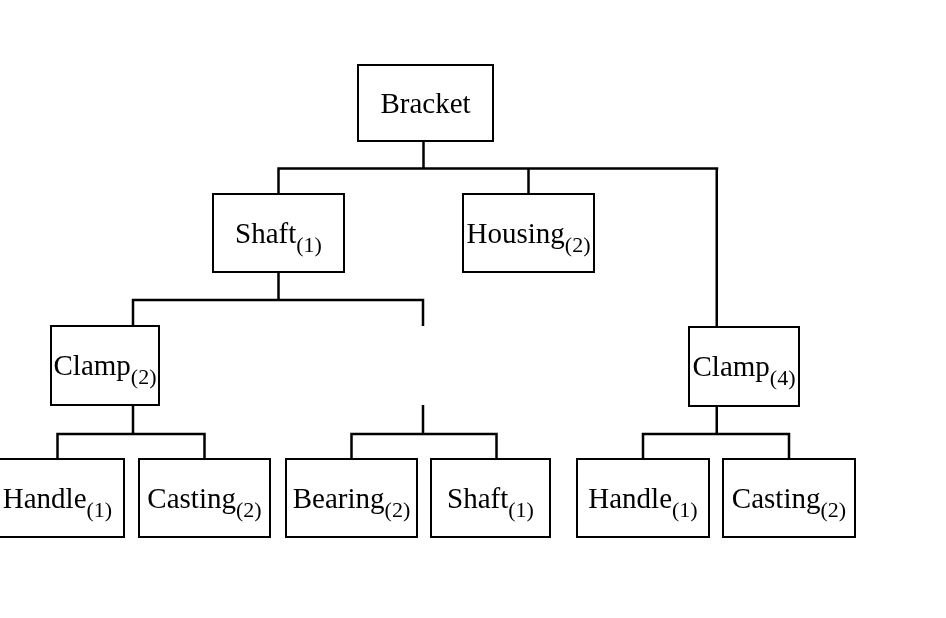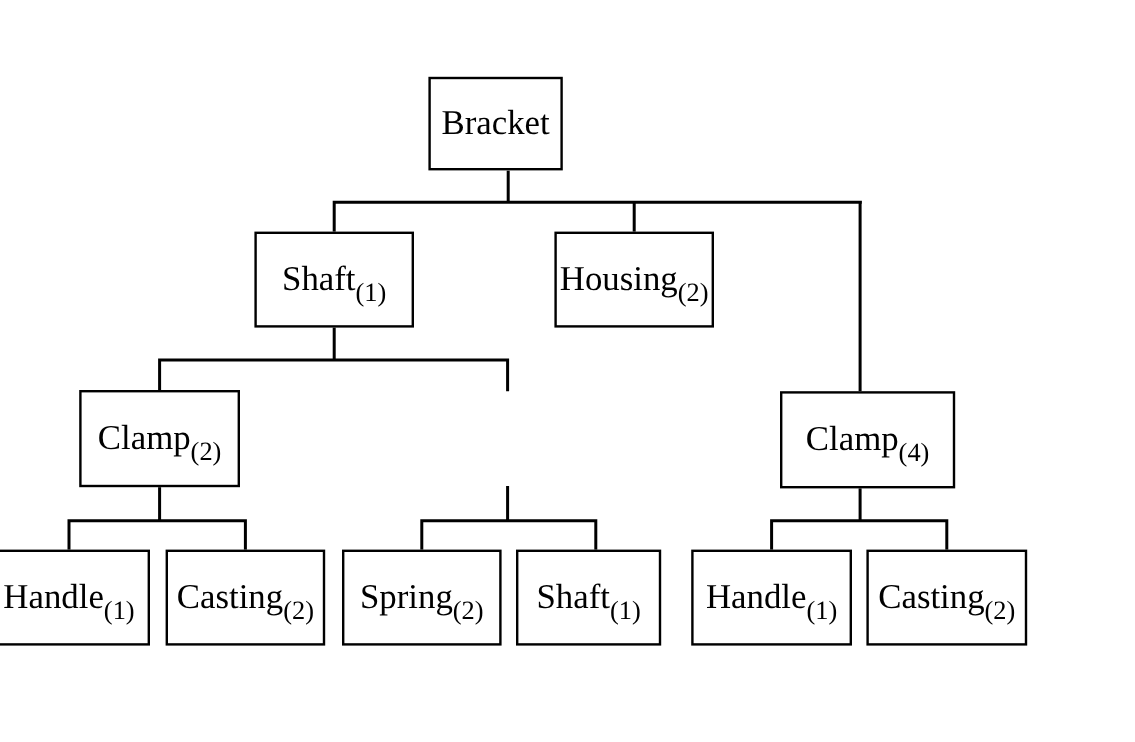--- a/index.html
+++ b/index.html
@@ -56,51 +56,51 @@
 <div class="diagram">
 
   <svg class="connectors" viewBox="0 0 946 618" xmlns="http://www.w3.org/2000/svg">
     <path d="M423.5 142 V168.5 M277.25 168.5 H718.25 M278.5 168.5 V194 M528.5 168.5 V194 M716.75 168.5 V327"></path>
     <path d="M278.5 272 V300 M131.75 300 H424.25 M133 300 V326 M423 300 V326"></path>
     <path d="M133 405 V434 M56.25 434 H205.75 M57.5 434 V459 M204.5 434 V459"></path>
     <path d="M423 405 V434 M350.25 434 H497.75 M351.5 434 V459 M496.5 434 V459"></path>
     <path d="M716.75 406 V434 M641.75 434 H790.25 M643 434 V459 M789 434 V459"></path>
   </svg>
 
-  <div class="node" style="left:357px; top:64px;  width:112px; height:78px">
+  <div class="node" style="left:357px; top:64px;  width:137px; height:78px">
     <span><span>Bracket</span><sub class="qty"></sub></span>
   </div>
 
   <div class="node" style="left:212px; top:193px; width:133px; height:80px">
     <span><span>Shaft</span><sub class="qty">(1)</sub></span>
   </div>
 
   <div class="node" style="left:462px; top:193px; width:133px; height:80px">
     <span><span>Housing</span><sub class="qty">(2)</sub></span>
   </div>
 
-  <div class="node" style="left:66px;  top:325px; width:134px; height:81px">
+  <div class="node" style="left:50px;  top:325px; width:110px; height:81px">
     <span><span>Clamp</span><sub class="qty">(2)</sub></span>
   </div>
 
 
-  <div class="node" style="left:650px; top:326px; width:146px; height:81px">
+  <div class="node" style="left:688px; top:326px; width:112px; height:81px">
     <span><span>Clamp</span><sub class="qty">(4)</sub></span>
   </div>
 
   <div class="node" style="left:-10px; top:458px; width:135px; height:80px">
     <span><span>Handle</span><sub class="qty">(1)</sub></span>
   </div>
 
   <div class="node" style="left:138px; top:458px; width:133px; height:80px">
     <span><span>Casting</span><sub class="qty">(2)</sub></span>
   </div>
 
   <div class="node" style="left:285px; top:458px; width:133px; height:80px">
-    <span><span>Spring</span><sub class="qty">(2)</sub></span>
+    <span><span>Bearing</span><sub class="qty">(2)</sub></span>
   </div>
 
   <div class="node" style="left:430px; top:458px; width:121px; height:80px">
     <span><span>Shaft</span><sub class="qty">(1)</sub></span>
   </div>
 
   <div class="node" style="left:576px; top:458px; width:134px; height:80px">
     <span><span>Handle</span><sub class="qty">(1)</sub></span>
   </div>
 

